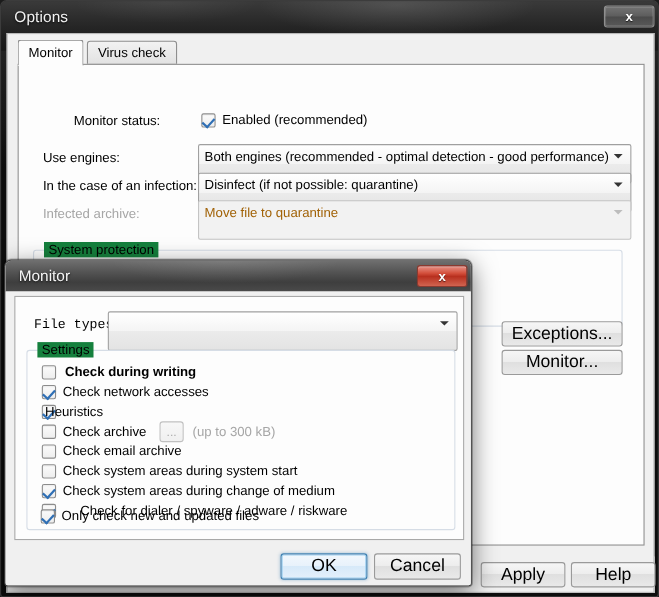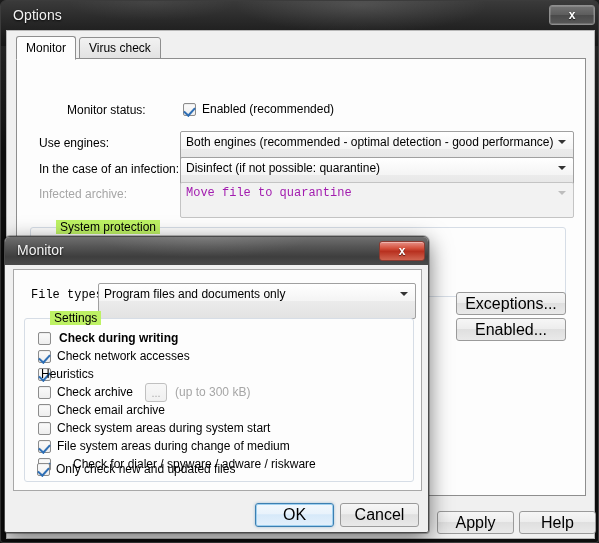--- a/index.html
+++ b/index.html
@@ -173,33 +173,33 @@
     right: 7px; top: 8px;
     width: 0; height: 0;
     border-left: 4px solid transparent;
     border-right: 4px solid transparent;
     border-top: 4px solid #333;
   }
   .combo.disabled {
     background: #f2f2f2;
     border-color: #c4c4c4;
   }
-  .combo.disabled .ctext { color: #a21caf; font-family: Liberation Mono, monospace; }
+  .combo.disabled .ctext { color: #a16207; }
   .combo.disabled .carrow { border-top-color: #bdbdbd; }
 
   
   .groupbox {
     position: absolute;
     border: 1px solid #d6dde6;
     border-radius: 3px;
   }
   .groupbox > .gb-title {
     position: absolute;
-    top: -8px; left: 25px;
-    background: #bef264;
+    top: -8px; left: 9px;
+    background: #15803d;
     padding: 0 4px;
     font-size: 12px;
   }
 
   
   .btn {
     position: absolute;
     height: 23px;
     border: 1px solid #9a9a9a;
     border-radius: 3px;
@@ -328,21 +328,21 @@
         <span class="carrow"></span>
       </div>
 
       <div class="groupbox" style="left:13px; top:168px; width:536px; height:70px;">
         <span class="gb-title">System protection</span>
         <div class="cb checked" style="left:24px; top:20px;"></div>
         <div class="lbl" style="left:43px; top:19px;">Behaviour monitoring</div>
       </div>
 
       <div class="btn" style="left:439px; top:233px; width:110px;">Exceptions...</div>
-      <div class="btn" style="left:439px; top:259px; width:110px;">Enabled...</div>
+      <div class="btn" style="left:439px; top:259px; width:110px;">Monitor...</div>
 
     </div>
   </div>
 
   <div id="main-bottom">
     <div class="btn" style="left:430px; top:5px; width:77px;">Apply</div>
     <div class="btn" style="left:512px; top:5px; width:77px;">Help</div>
   </div>
 </div>
 
@@ -352,21 +352,20 @@
     <div id="modal-title-text">Monitor</div>
     <div class="win-close" id="modal-close">x</div>
   </div>
 
   <div id="modal-client">
 
     <div id="modal-panel">
 
       <div class="lbl" style="left:17px; top:18px;font-family:Liberation Mono, monospace;">File types:</div>
       <div class="combo" style="left:84px; top:13px; width:318px;">
-        <span class="ctext">Program files and documents only</span>
         <span class="carrow"></span>
       </div>
 
       <div class="groupbox" style="left:10px; top:48px; width:390px; height:164px;">
         <span class="gb-title">Settings</span>
 
         <div class="cb" style="left:13px; top:13px;"></div>
         <div class="lbl" style="left:34px; top:12px;font-weight:bold;">Check during writing</div>
 
         <div class="cb checked" style="left:13px; top:31px;"></div>
@@ -380,21 +379,21 @@
         <div class="btn small" style="left:120px; top:64px; width:22px;">...</div>
         <div class="lbl disabled" style="left:150px; top:66px;">(up to 300 kB)</div>
 
         <div class="cb" style="left:13px; top:85px;"></div>
         <div class="lbl" style="left:32px; top:84px;">Check email archive</div>
 
         <div class="cb" style="left:13px; top:103px;"></div>
         <div class="lbl" style="left:32px; top:102px;">Check system areas during system start</div>
 
         <div class="cb checked" style="left:13px; top:121px;"></div>
-        <div class="lbl" style="left:32px; top:120px;">File system areas during change of medium</div>
+        <div class="lbl" style="left:32px; top:120px;">Check system areas during change of medium</div>
 
         <div class="cb checked" style="left:13px; top:139px;"></div>
         <div class="lbl" style="left:48px; top:138px;">Check for dialer / spyware / adware / riskware</div>
 
       </div>
 
       <div class="cb checked" style="left:23px; top:193px;"></div>
       <div class="lbl" style="left:42px; top:192px;">Only check new and updated files</div>
     </div>
 

